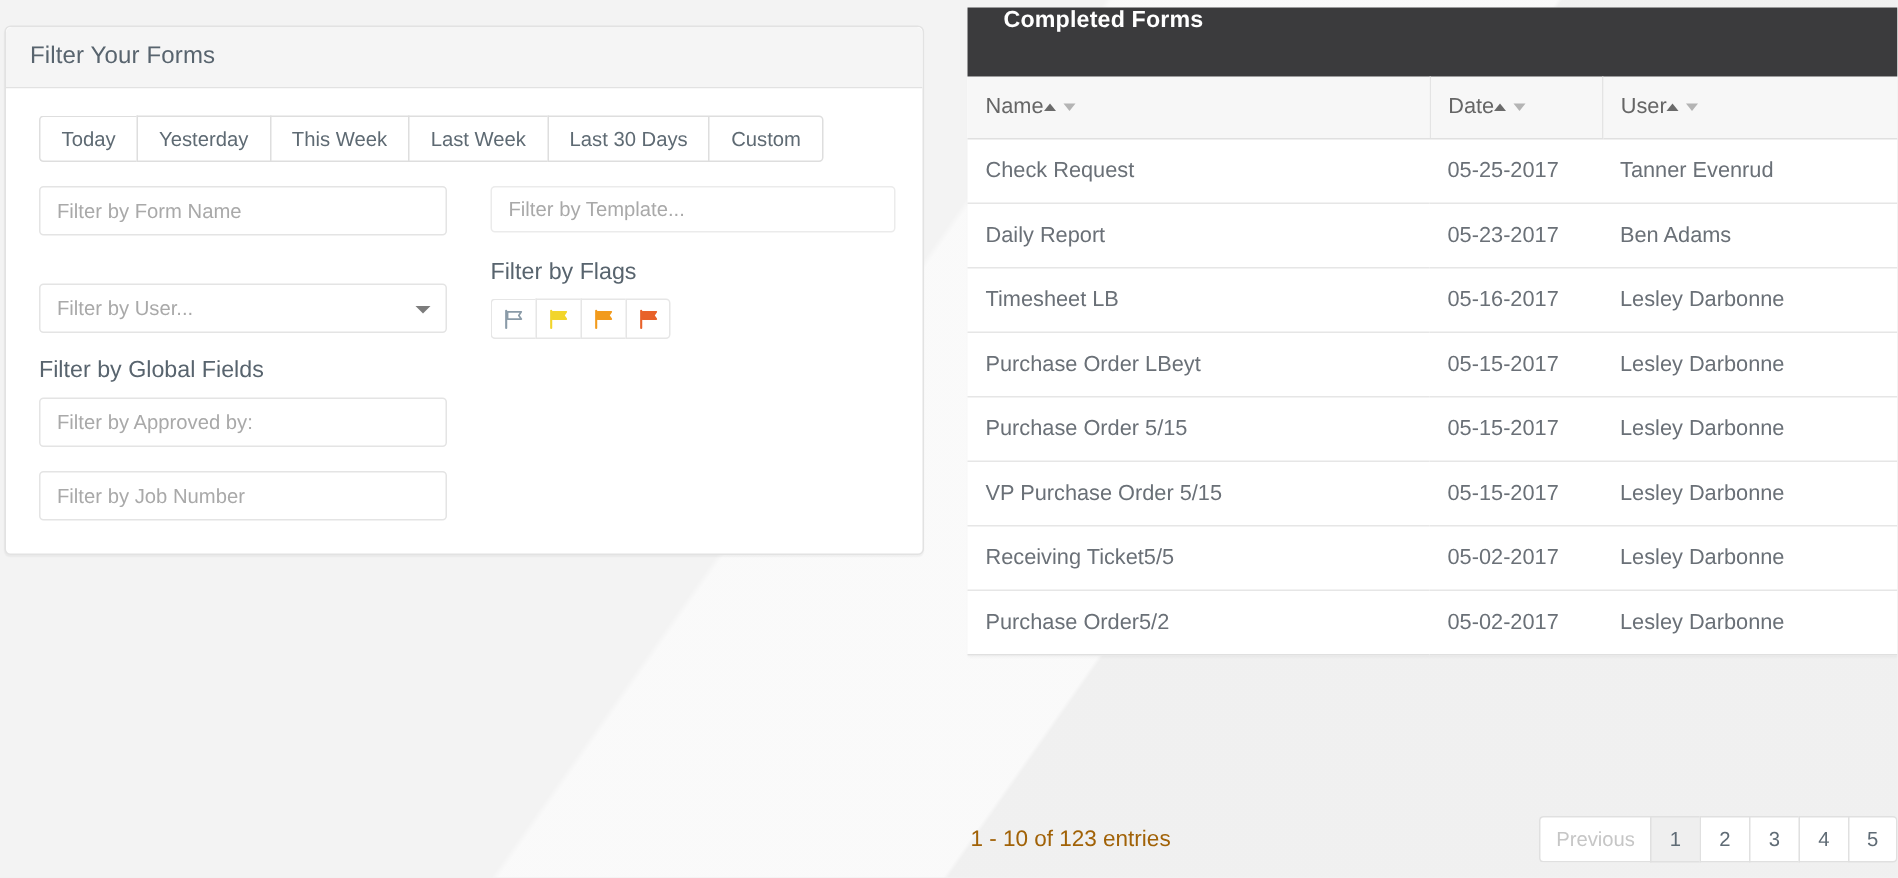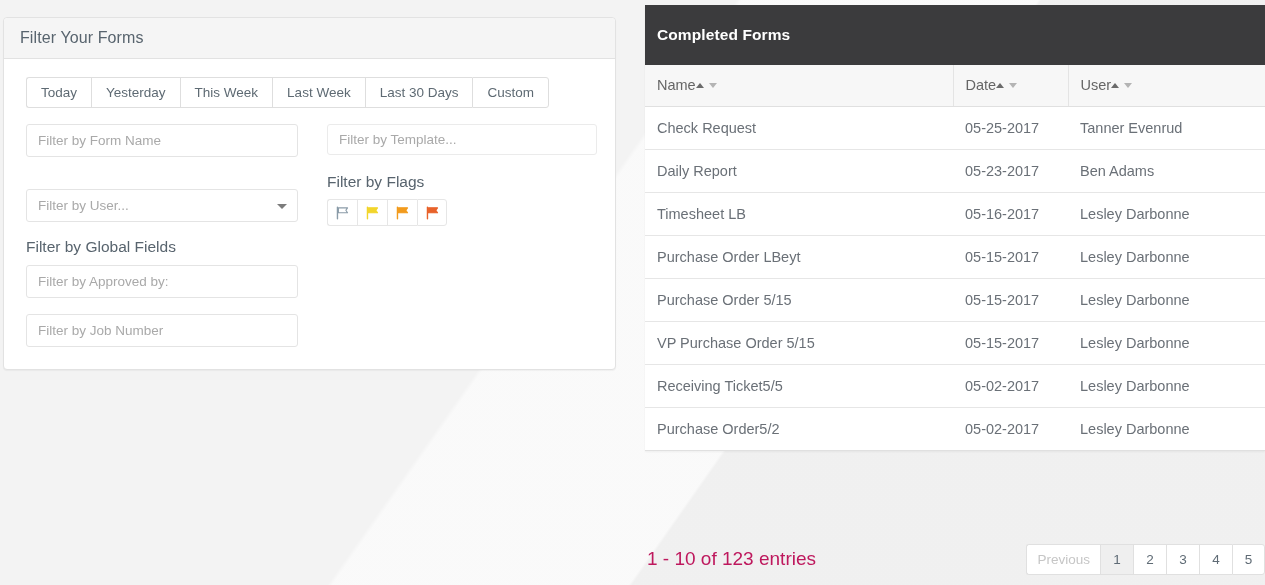--- a/index.html
+++ b/index.html
@@ -86,22 +86,22 @@
   .flag-btn:first-child{border-radius:3px 0 0 3px;}
   .flag-btn:last-child{border-right:1px solid #e6e6e6;border-radius:0 3px 3px 0;}
 
   
   .table-panel{
     position:absolute;left:645px;top:5px;width:620px;
     background:#fff;
     box-shadow:0 1px 2px rgba(0,0,0,.05);
   }
   .table-head-bar{
-    height:60px;background:#3b3b3d;
-    display:flex;align-items:center;padding:0 12px;box-sizing:border-box;
+    height:46px;background:#3b3b3d;
+    display:flex;padding:0 24px;box-sizing:border-box;
   }
   .table-head-title{color:#fff;font-size:15.5px;font-weight:700;letter-spacing:.1px;}
 
   table.grid{width:100%;border-collapse:collapse;table-layout:fixed;}
   table.grid th{
     background:#f7f7f7;border-bottom:1px solid #e0e0e0;
     height:41px;padding:0 12px;text-align:left;
     font-size:14.5px;font-weight:400;color:#666;
     box-sizing:border-box;position:relative;cursor:pointer;
   }
@@ -121,21 +121,21 @@
   .col-name{width:308px;}
   .col-date{width:115px;}
   .col-user{width:197px;}
 
   
   .table-footer{
     position:absolute;left:645px;top:533px;width:620px;height:52px;
     display:flex;align-items:center;justify-content:space-between;
     box-sizing:border-box;
   }
-  .entries-info{font-size:19px;color:#be185d;padding-left:2px;}
+  .entries-info{font-size:15px;color:#a16207;padding-left:2px;}
   .pager{display:flex;}
   .pg-btn{
     min-width:33px;height:31px;background:#fff;border:1px solid #e0e0e0;border-right:none;
     display:flex;align-items:center;justify-content:center;
     font-size:13.5px;color:#5f6b75;cursor:pointer;box-sizing:border-box;padding:0 10px;
   }
   .pg-btn:first-child{border-radius:3px 0 0 3px;}
   .pg-btn:last-child{border-right:1px solid #e0e0e0;border-radius:0 3px 3px 0;}
   .pg-btn.disabled{color:#c6c6c6;cursor:default;}
   .pg-btn.active{background:#efefef;color:#5f6b75;}

